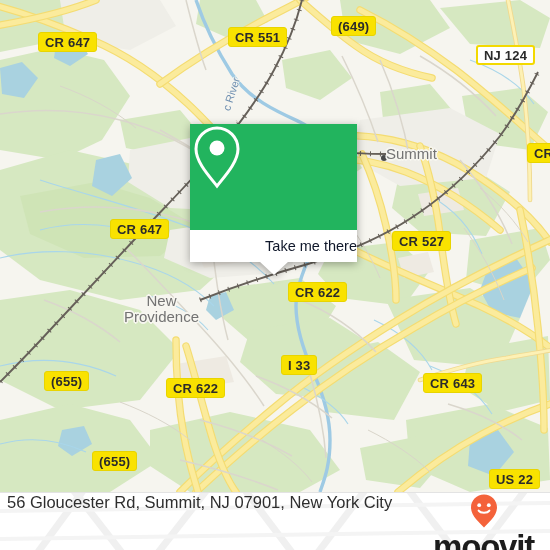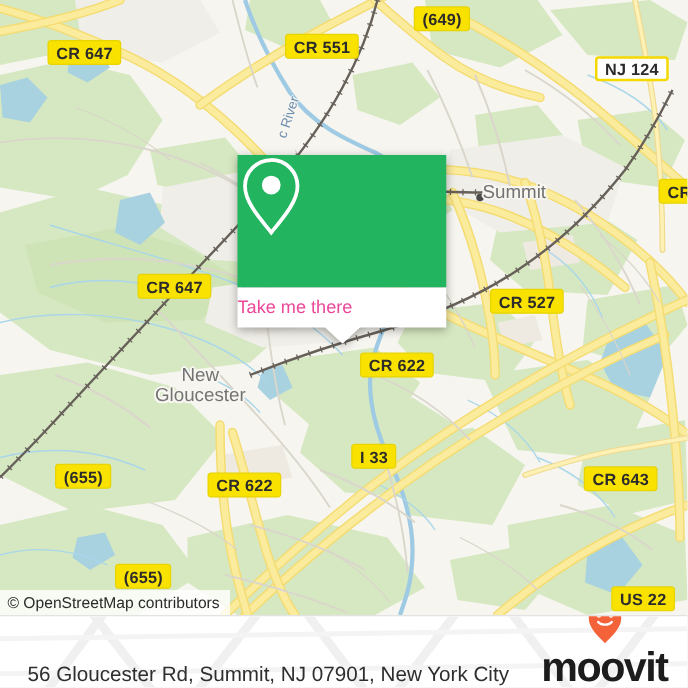--- a/index.html
+++ b/index.html
@@ -63,42 +63,42 @@
   #popup {
     position:absolute; left:190px; top:124px; width:167px;
     filter:drop-shadow(0 2px 4px rgba(0,0,0,.33));
   }
   #popup-head {
     height:106px; background:#22b45e;
     display:flex; align-items:center; justify-content:center;
   }
   #popup-body {
     background:#ffffff; height:32px;
-    display:flex; align-items:center; justify-content:flex-start;
-    font-size:14.5px; color:#ec4899;
+    display:flex; align-items:center; justify-content:flex-end;
+    font-size:14.5px; color:#0f172a;padding-left:31px;
   }
   #popup-tip {
     position:absolute; left:50%; bottom:-13px; transform:translateX(-50%);
     width:0; height:0;
     border-left:15px solid transparent;
     border-right:15px solid transparent;
     border-top:14px solid #ffffff;
   }
 
   
   #footer {
     position:absolute; left:0; bottom:0; width:550px; height:58px;
     background:#ffffff; overflow:hidden;
     border-top:1px solid #e3e3e3;
   }
   #footer-watermark { position:absolute; left:0; top:0; opacity:1; }
   #footer-inner {
     position:relative; height:100%;
-    display:flex; align-items:flex-end;
-    padding:0 16px 0 22px;
+    display:flex; align-items:flex-start;
+    padding:0 16px 0 7px;
   }
   #footer-address {
     font-size:16.5px; color:#2e2e2e; white-space:nowrap;
   }
   #moovit-logo {
     margin-left:auto; display:flex; align-items:center; gap:1px;flex-direction:column;
   }
   #moovit-wordmark {
     font-size:33px; font-weight:bold; color:#1c1c1c;
     letter-spacing:-1.2px; line-height:1;
@@ -265,59 +265,58 @@
       <path class="railT" style="stroke-width:5" d="M302,0 C296,24 286,48 274,70 C258,100 238,126 216,152 C190,182 162,210 134,240 C106,270 78,300 50,330 C30,352 12,370 0,382"></path>
       <path class="rail" d="M200,300 C236,286 272,274 308,264 C348,252 386,236 420,212 C452,190 478,164 500,136 C516,114 528,92 538,72"></path>
       <path class="railT" style="stroke-width:5" d="M200,300 C236,286 272,274 308,264 C348,252 386,236 420,212 C452,190 478,164 500,136 C516,114 528,92 538,72"></path>
       <path class="rail" d="M300,150 C330,152 358,154 386,154"></path>
       <path class="railT" style="stroke-width:5" d="M300,150 C330,152 358,154 386,154"></path>
     </svg>
 
     <div id="shields-layer">
         <div class="shield yellow" style="left: 38px; top: 32px;">CR 647</div>
         <div class="shield yellow" style="left: 228px; top: 27px;">CR 551</div>
-        <div class="shield yellow" style="left: 331px; top: 5px;">(649)</div>
+        <div class="shield yellow" style="left: 331px; top: 16px;">(649)</div>
         <div class="shield white" style="left: 436px; top: 45px; margin-left: 40px;">NJ 124</div>
         <div class="shield yellow" style="left: 527px; top: 143px;">CR</div>
         <div class="shield yellow" style="left: 110px; top: 219px;">CR 647</div>
         <div class="shield yellow" style="left: 392px; top: 231px;">CR 527</div>
         <div class="shield yellow" style="left: 288px; top: 282px;">CR 622</div>
         <div class="shield yellow" style="left: 281px; top: 355px;">I 33</div>
         <div class="shield yellow" style="left: 44px; top: 371px;">(655)</div>
         <div class="shield yellow" style="left: 166px; top: 378px;">CR 622</div>
-        <div class="shield yellow" style="left: 423px; top: 373px; margin-left: 44px;">CR 643</div>
+        <div class="shield yellow" style="left: 423px; top: 373px;">CR 643</div>
         <div class="shield yellow" style="left: 92px; top: 451px;">(655)</div>
         <div class="shield yellow" style="left: 489px; top: 469px;">US 22</div>
       </div>
 
     <div id="places-layer">
         <div class="place" style="left: 381px; top: 155px; width: 6px; height: 6px; border-radius: 50%; background: rgb(74, 74, 74); text-shadow: none;"></div>
         <div class="place" style="left: 386px; top: 146px;">Summit</div>
         <div class="place" style="left: 124px; top: 293px;">New
-Gloucester</div>
+Providence</div>
       </div>
 
     <div id="water-layer">
         <div class="waterlabel" style="left: 214px; top: 88px; transform: rotate(-72deg);">c River</div>
       </div>
 
     <div id="popup">
       <div id="popup-head">
         <svg width="54" height="66" viewBox="0 0 54 66">
           <path d="M27,4 C15.4,4 6,13.4 6,25 C6,38 19,52 27,62 C35,52 48,38 48,25 C48,13.4 38.6,4 27,4 Z" fill="none" stroke="#ffffff" stroke-width="3"></path>
           <circle cx="27" cy="24" r="7.5" fill="#ffffff"></circle>
         </svg>
       </div>
       <div id="popup-body">
         <span>Take me there</span>
       </div>
       <div id="popup-tip"></div>
     </div>
 
-    <div id="attribution">© OpenStreetMap contributors</div>
   </div>
 
   <div id="footer">
     <svg id="footer-watermark" width="550" height="58" viewBox="0 0 550 58">
       <g stroke="#f0f0f0" stroke-width="7" fill="none">
         <path d="M60,-20 L130,70"></path>
         <path d="M96,-20 L30,70"></path>
         <path d="M150,70 L220,-20"></path>
         <path d="M232,-20 L300,70"></path>
         <path d="M310,70 L378,-20"></path>

